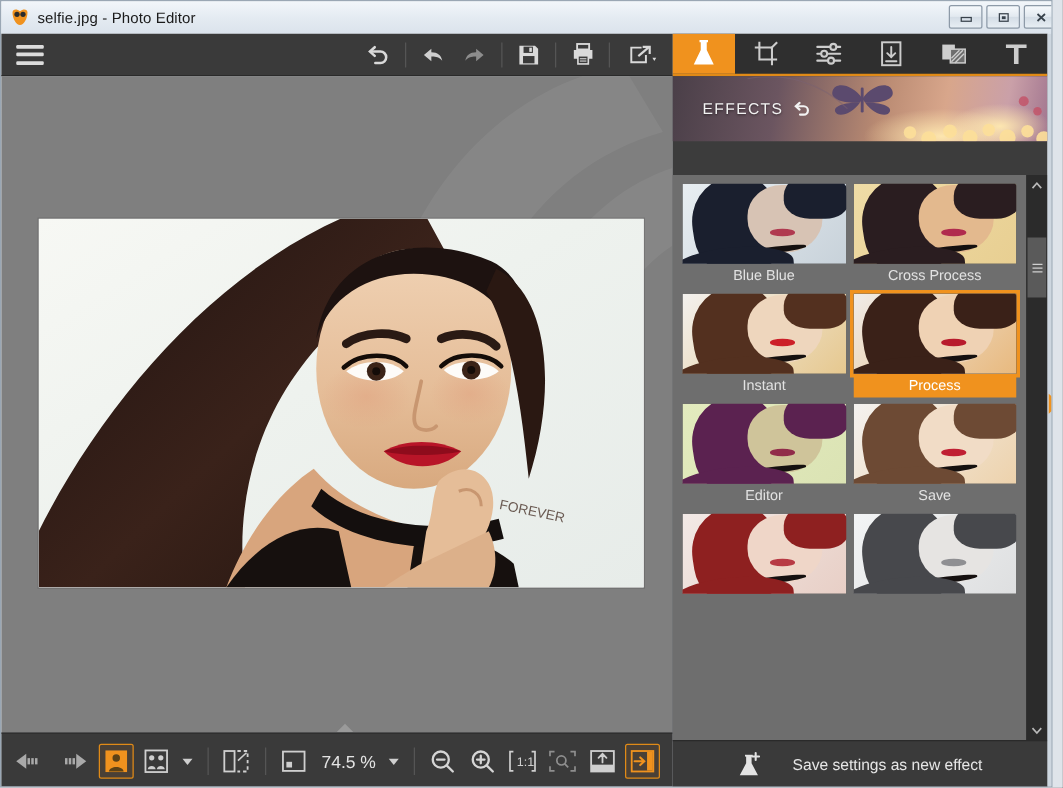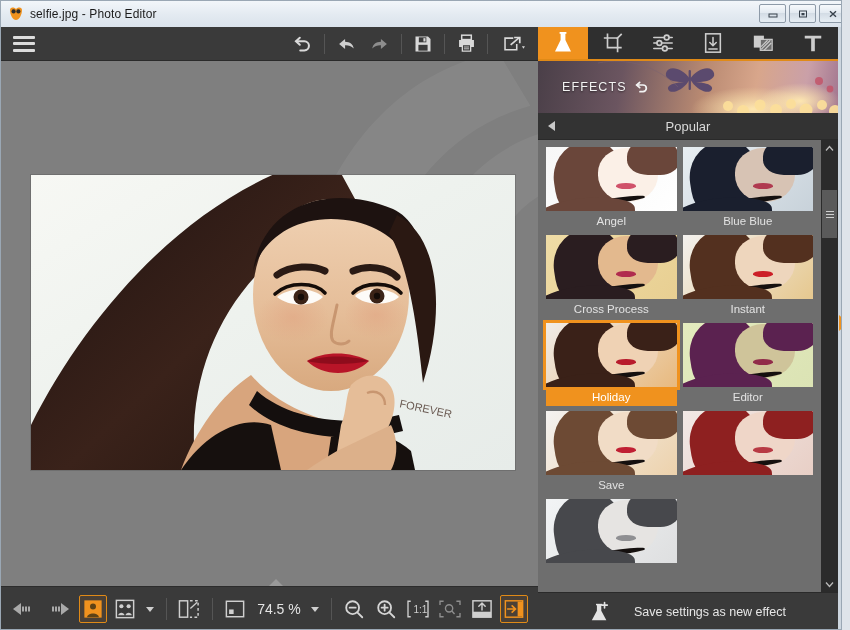--- a/index.html
+++ b/index.html
@@ -551,43 +551,23 @@
       </svg>
       <div class="label">
         <span>EFFECTS</span>
         <svg width="16" height="16" viewBox="0 0 24 24" fill="none" stroke="#f3f3f3" stroke-width="2.6" stroke-linecap="round">
           <path d="M5 9 h8.5 a5 5 0 0 1 0 10 H9"></path>
             <path d="M8.5 5 L4 9 L8.5 13"></path>
         </svg>
       </div>
     </div>
 
-    <div class="cat-header">
-      <span class="cat-tri"></span>
-      <span class="cat-title">Popular</span>
-    </div>
 
     <div class="eff-scroll">
       <div class="eff-grid" id="effects-grid">
-          <div class="eff-cell">
-            <div class="inner">
-              <div class="eff-thumb">
-                <div class="face">
-                  <div class="bg" style="background:linear-gradient(135deg,#f7f7f7 0%,#ffffff 100%)"></div>
-                  <div class="hair" style="background:#6a463a"></div>
-                  <div class="head" style="background:#fbf0e7"></div>
-                  <div class="hair2" style="background:#6a463a"></div>
-                  <div class="lip" style="background:#d0526a"></div>
-                  <div class="choker" style="background:#15100f"></div>
-                  <div class="shoulder" style="background:#6a463a"></div>
-                </div>
-              </div>
-            </div>
-            <div class="eff-name">Angel</div>
-          </div>
           <div class="eff-cell">
             <div class="inner">
               <div class="eff-thumb">
                 <div class="face">
                   <div class="bg" style="background:linear-gradient(135deg,#e8eef2 0%,#c8d2da 100%)"></div>
                   <div class="hair" style="background:#1a1f2e"></div>
                   <div class="head" style="background:#d7c3b4"></div>
                   <div class="hair2" style="background:#1a1f2e"></div>
                   <div class="lip" style="background:#b03a50"></div>
                   <div class="choker" style="background:#15100f"></div>
@@ -636,21 +616,21 @@
                   <div class="bg" style="background:linear-gradient(135deg,#f0ece8 0%,#e8b97e 100%)"></div>
                   <div class="hair" style="background:#3a2118"></div>
                   <div class="head" style="background:#efd2b4"></div>
                   <div class="hair2" style="background:#3a2118"></div>
                   <div class="lip" style="background:#b81b2c"></div>
                   <div class="choker" style="background:#15100f"></div>
                   <div class="shoulder" style="background:#3a2118"></div>
                 </div>
               </div>
             </div>
-            <div class="eff-name">Holiday</div>
+            <div class="eff-name">Process</div>
           </div>
           <div class="eff-cell">
             <div class="inner">
               <div class="eff-thumb">
                 <div class="face">
                   <div class="bg" style="background:linear-gradient(135deg,#e3ebbe 0%,#dbe3b4 100%)"></div>
                   <div class="hair" style="background:#5b2250"></div>
                   <div class="head" style="background:#cfc49a"></div>
                   <div class="hair2" style="background:#5b2250"></div>
                   <div class="lip" style="background:#912c4a"></div>

